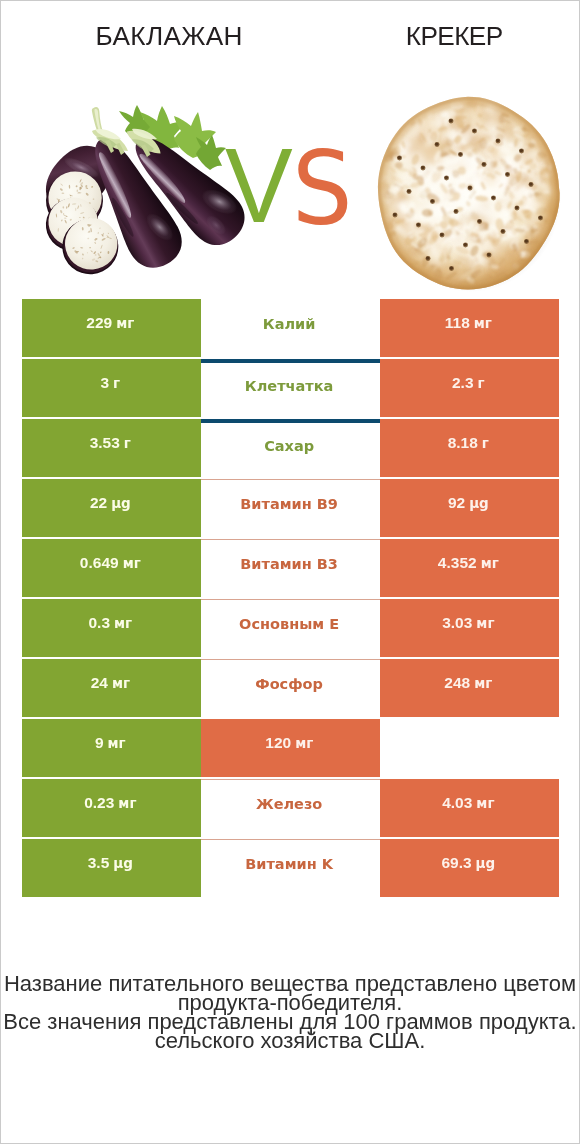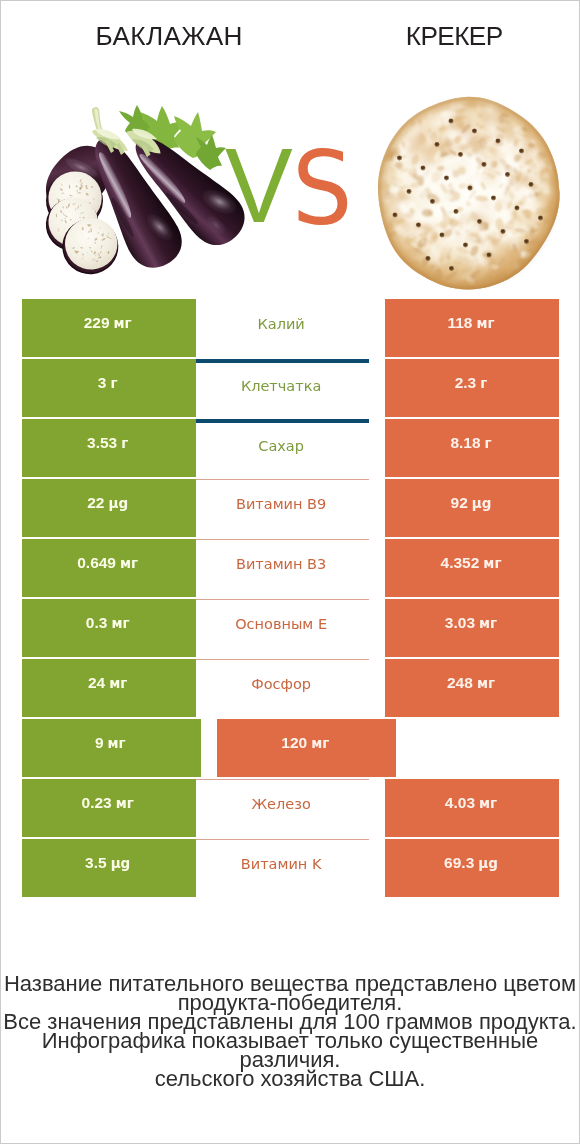--- a/index.html
+++ b/index.html
@@ -30,22 +30,22 @@
          font-family:"DejaVu Sans Condensed","DejaVu Sans",sans-serif;
          transform:scaleX(1.05);transform-origin:0 0;}
 
   
   .table{position:absolute;left:21px;top:298px;width:537px;}
   .row{display:flex;height:58px;margin-bottom:2px;}
   .row:last-child{margin-bottom:0;}
   .cell{width:179px;height:58px;box-sizing:border-box;
         display:flex;align-items:center;justify-content:center;}
   .cell.left {background:#82a532;color:#fbfce7;}
-  .cell.right{background:#e06c46;color:#fdf1ea;margin-left:16px;}
-  .cell.mid  {background:#ffffff;font-weight:normal;font-size:14.5px;
+  .cell.right{background:#e06c46;color:#fdf1ea;}
+  .cell.mid  {background:#ffffff;font-weight:bold;font-size:14.5px;
               font-family:"DejaVu Sans",sans-serif;}
   .cell.mid > span{position:relative;top:-4.2px;left:-1.4px;}
   .row.green  .cell.mid{color:#7d9b3c;border-top:4px solid #0c4a6e;}
   .row.orange .cell.mid{color:#c8663f;border-top:1px solid #d9a491;}
   .row:first-child .cell.mid{border-top:0;}
   .num {font-size:15.5px;font-weight:bold;position:relative;top:-5px;left:-1.2px;
         font-family:"Liberation Sans",sans-serif;}
   .unit{font-size:13.5px;font-weight:bold;margin-left:4px;position:relative;top:-5px;left:-1.2px;
         font-family:"DejaVu Sans",sans-serif;}
 
@@ -1268,17 +1268,16 @@
           <span class="num">69.3</span>
           <span class="unit">µg</span>
         </div>
       </div>
     </div>
 
   <div class="footer">
       <div>Название питательного вещества представлено цветом</div>
       <div>продукта-победителя.</div>
       <div>Все значения представлены для 100 граммов продукта.</div>
-      <div>Инфографика показывает только существенные различия.</div>
       <div>сельского хозяйства США.</div>
     </div>
 
 </div>
 
 </body></html>

